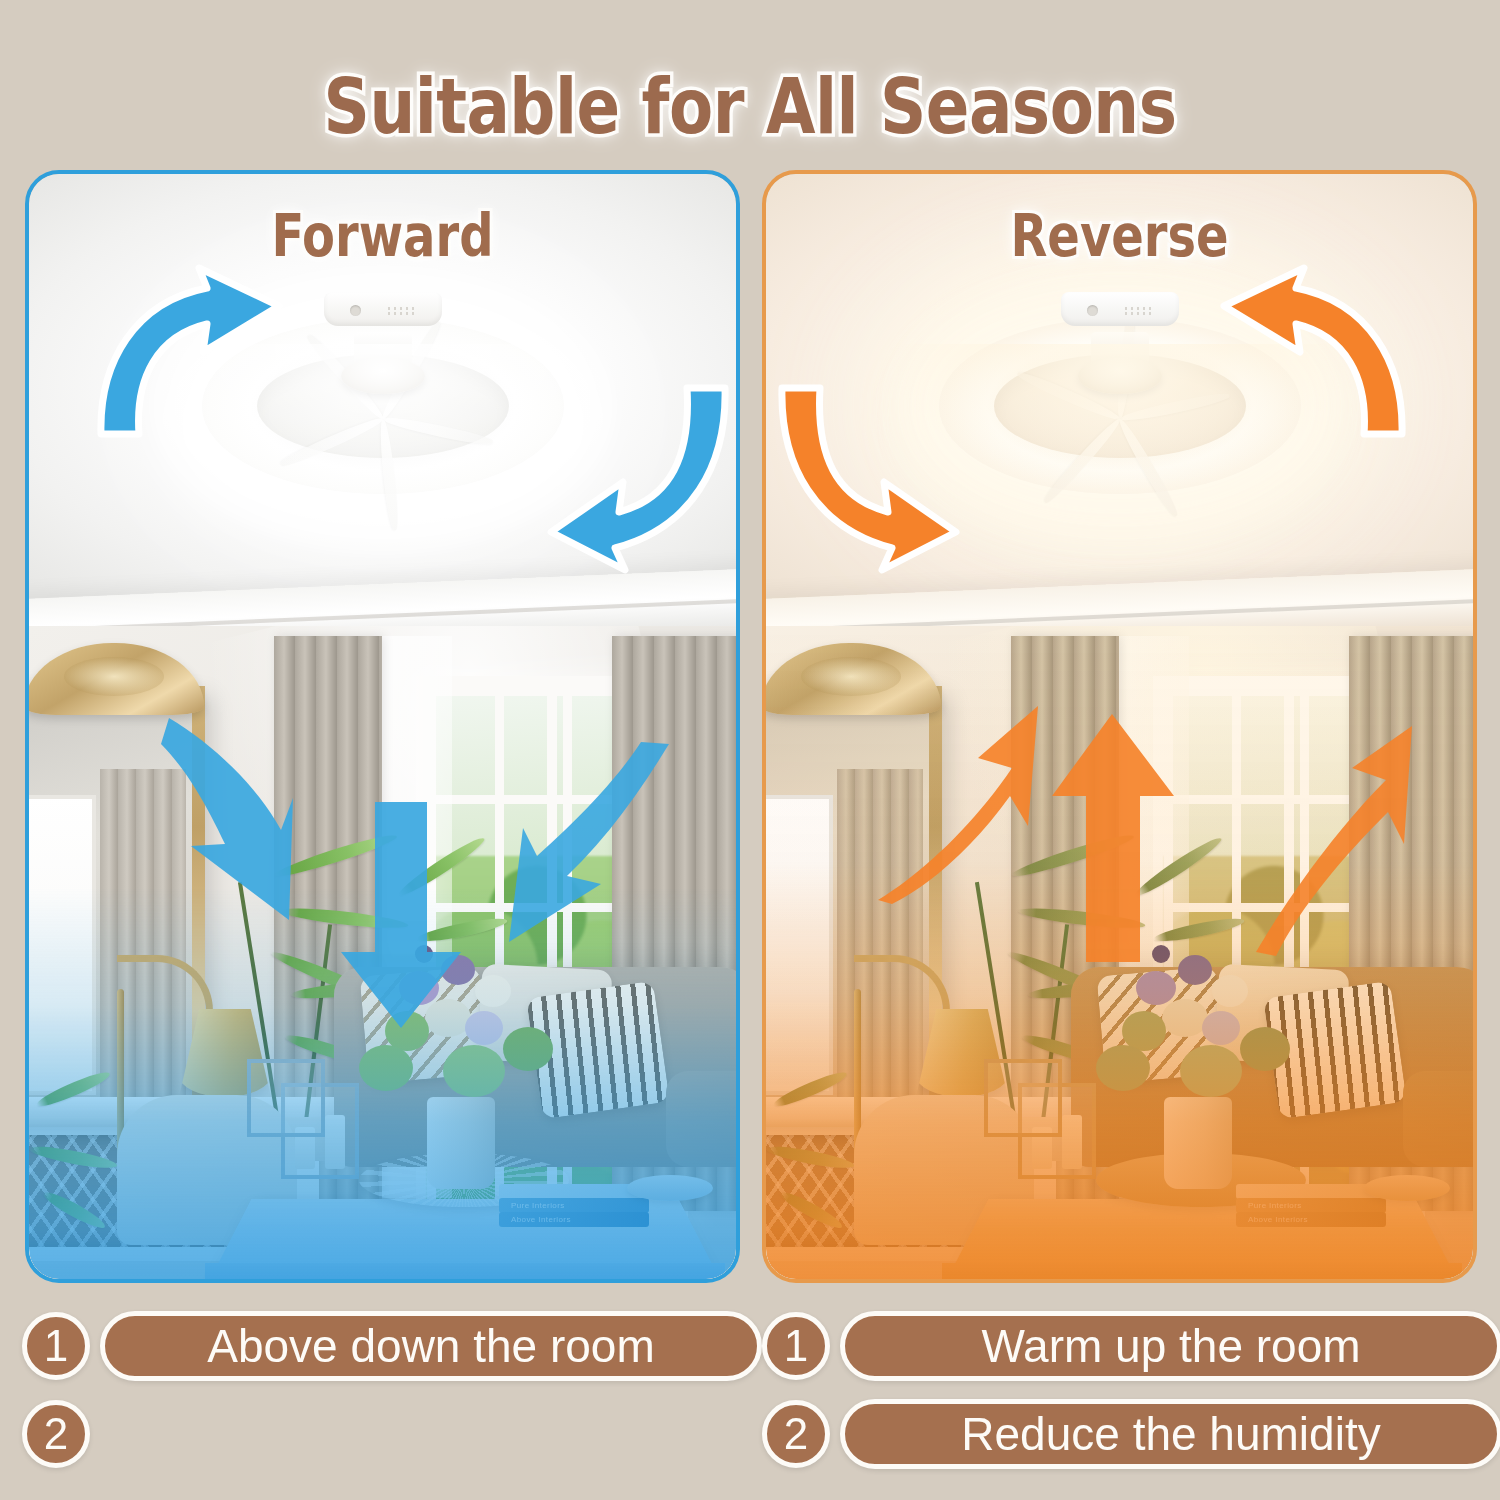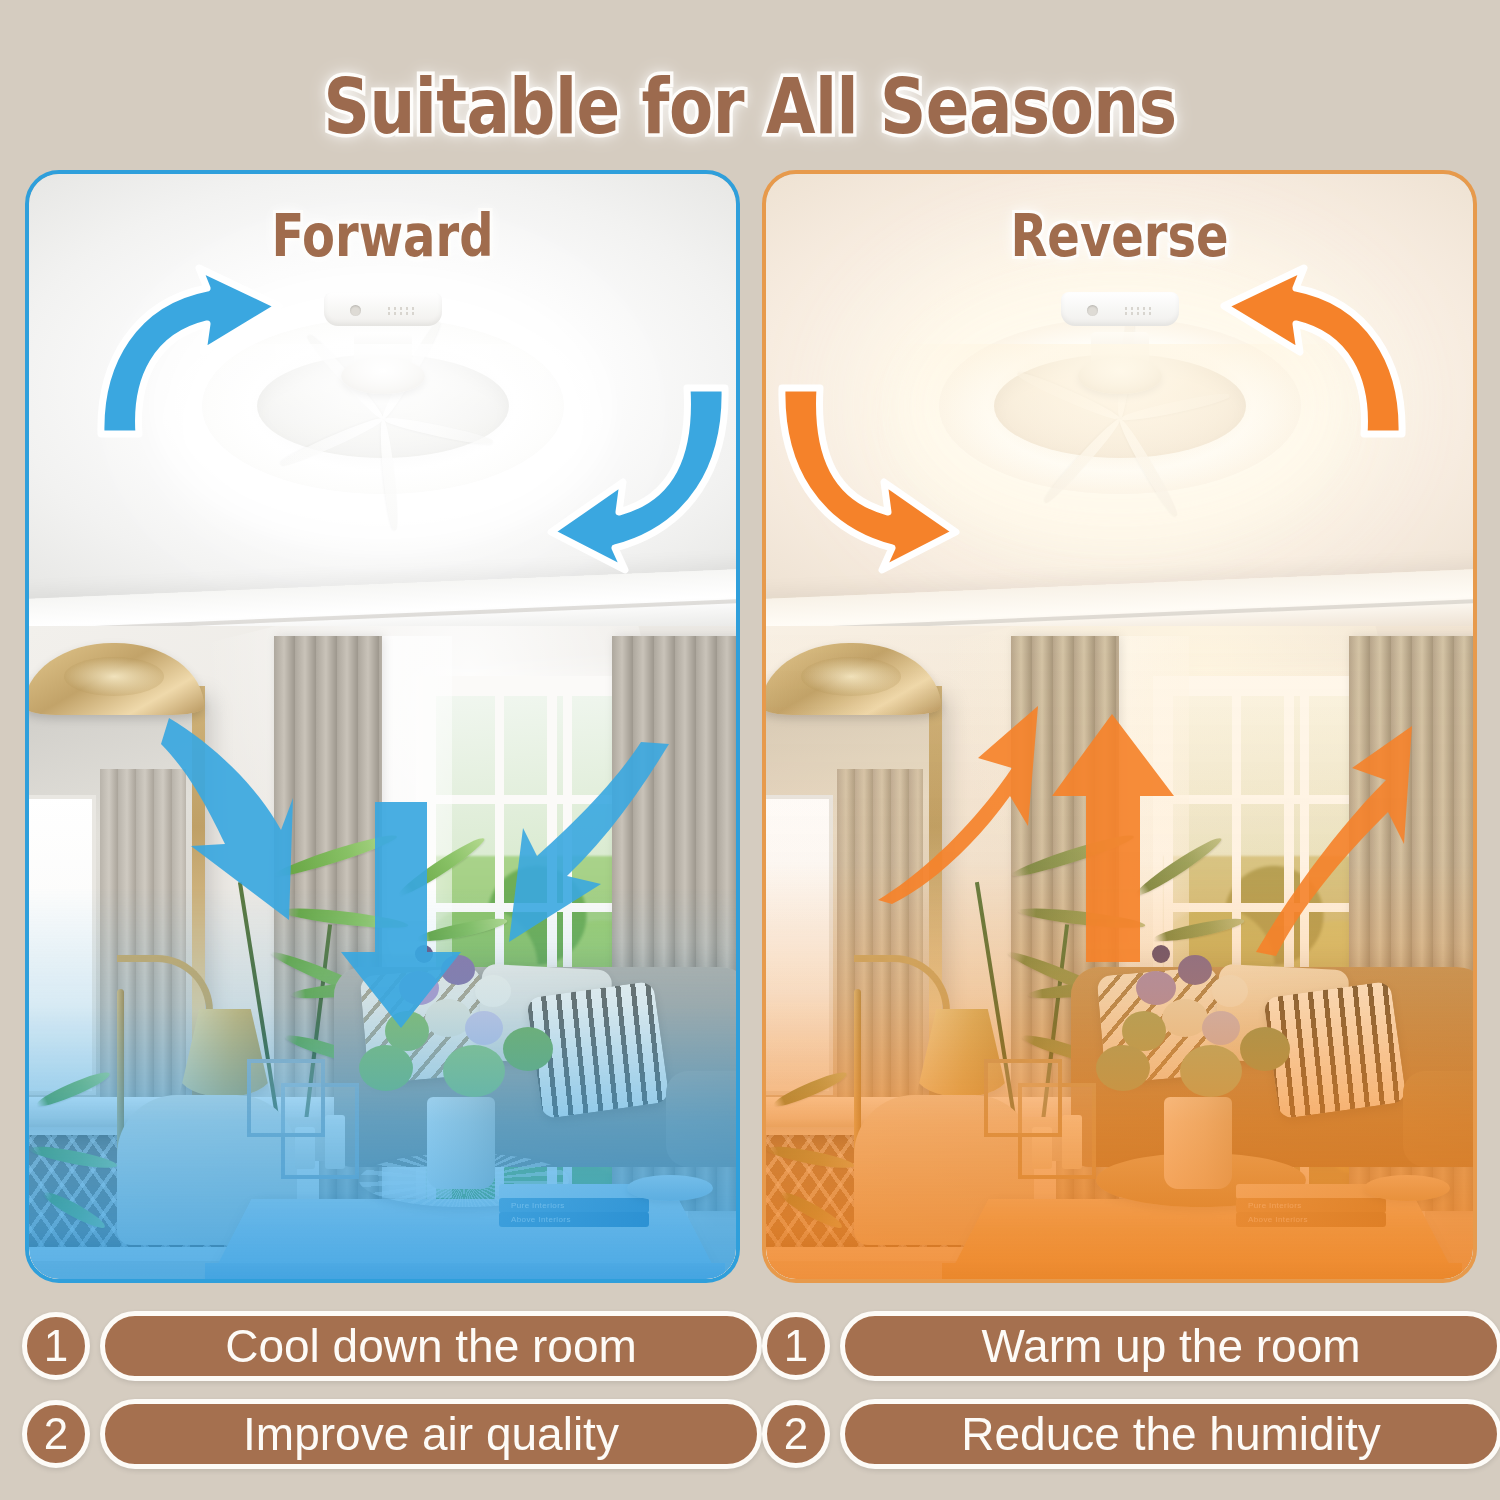--- a/index.html
+++ b/index.html
@@ -1021,25 +1021,24 @@
       <div class="panel-label">Forward</div>
     </div>
   </div>
 </div>
 
 <div class="captions">
 
   <div class="caption-col caption-col-left">
     <div class="caption-row">
       <div class="badge">1</div>
-      <div class="pill">Cool down the room</div>
+      <div class="pill">Above down the room</div>
     </div>
     <div class="caption-row">
       <div class="badge">2</div>
-      <div class="pill">Improve air quality</div>
     </div>
   </div>
 
   <div class="caption-col caption-col-right">
     <div class="caption-row">
       <div class="badge">1</div>
       <div class="pill">Warm up the room</div>
     </div>
     <div class="caption-row">
       <div class="badge">2</div>

